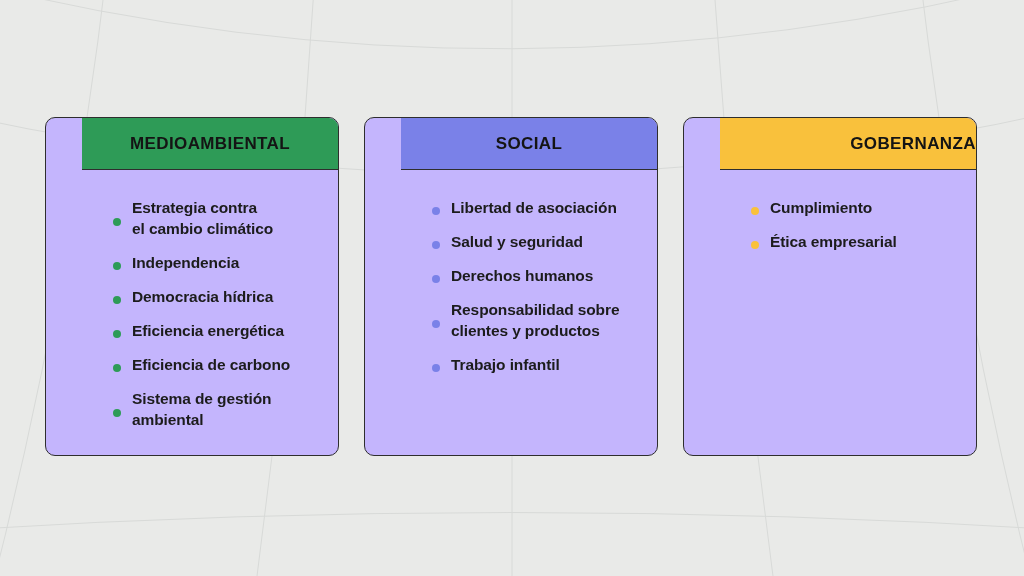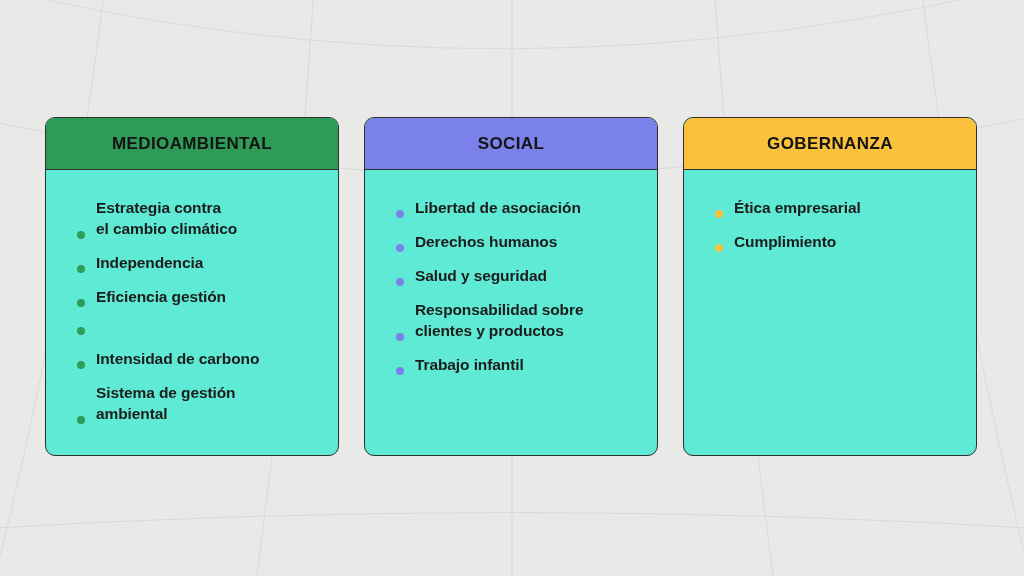--- a/index.html
+++ b/index.html
@@ -28,53 +28,54 @@
     display: flex;
     gap: 25px;
     z-index: 1;
   }
   .card {
     width: 294px;
     height: 339px;
     box-sizing: border-box;
     border: 1.5px solid #2e2e2e;
     border-radius: 10px;
-    background: #5eead4;
+    background: #c4b5fd;
     overflow: hidden;
     display: flex;
     flex-direction: column;
+    padding-left: 36px;
   }
   .card-header {
     height: 51px;
     flex: 0 0 51px;
     border-bottom: 1.5px solid #2e2e2e;
     display: flex;
     align-items: center;
     justify-content: center;
   }
   .card--env .card-header { background: #2e9b57; }
   .card--soc .card-header { background: #7a81e8; }
-  .card--gov .card-header { background: #f9c13c; }
+  .card--gov .card-header { background: #f9c13c; justify-content: flex-end; }
   .card-title {
     font-size: 17px;
     font-weight: 700;
     letter-spacing: 0.4px;
     color: #141414;
   }
   .card-body {
     padding: 27px 14px 0 31px;
   }
   ul.items {
     list-style: none;
     margin: 0;
     padding: 0;
   }
   ul.items li {
     display: flex;
-    align-items: flex-end;
+    align-items: center;
     gap: 11px;
     margin-bottom: 13px;
   }
   .bullet {
     width: 8px;
     height: 8px;
     border-radius: 50%;
     flex: 0 0 8px;
     margin-top: 7px;
   }
@@ -120,28 +121,29 @@
           <span class="bullet"></span>
           <span class="item-text">Estrategia contra
 el cambio climático</span>
         </li>
         <li>
           <span class="bullet"></span>
           <span class="item-text">Independencia</span>
         </li>
         <li>
           <span class="bullet"></span>
-          <span class="item-text">Eficiencia gestión</span>
-        </li>
-        <li>
-          <span class="bullet"></span>
-        </li>
-        <li>
-          <span class="bullet"></span>
-          <span class="item-text">Intensidad de carbono</span>
+          <span class="item-text">Democracia hídrica</span>
+        </li>
+        <li>
+          <span class="bullet"></span>
+          <span class="item-text">Eficiencia energética</span>
+        </li>
+        <li>
+          <span class="bullet"></span>
+          <span class="item-text">Eficiencia de carbono</span>
         </li>
         <li>
           <span class="bullet"></span>
           <span class="item-text">Sistema de gestión
 ambiental</span>
         </li>
       </ul>
     </div>
   </section>
 
@@ -150,25 +152,25 @@
       <span class="card-title">SOCIAL</span>
     </header>
     <div class="card-body">
       <ul class="items">
         <li>
           <span class="bullet"></span>
           <span class="item-text">Libertad de asociación</span>
         </li>
         <li>
           <span class="bullet"></span>
+          <span class="item-text">Salud y seguridad</span>
+        </li>
+        <li>
+          <span class="bullet"></span>
           <span class="item-text">Derechos humanos</span>
-        </li>
-        <li>
-          <span class="bullet"></span>
-          <span class="item-text">Salud y seguridad</span>
         </li>
         <li>
           <span class="bullet"></span>
           <span class="item-text">Responsabilidad sobre
 clientes y productos</span>
         </li>
         <li>
           <span class="bullet"></span>
           <span class="item-text">Trabajo infantil</span>
         </li>
@@ -177,23 +179,23 @@
   </section>
 
   <section class="card card--gov">
     <header class="card-header">
       <span class="card-title">GOBERNANZA</span>
     </header>
     <div class="card-body">
       <ul class="items">
         <li>
           <span class="bullet"></span>
+          <span class="item-text">Cumplimiento</span>
+        </li>
+        <li>
+          <span class="bullet"></span>
           <span class="item-text">Ética empresarial</span>
-        </li>
-        <li>
-          <span class="bullet"></span>
-          <span class="item-text">Cumplimiento</span>
         </li>
       </ul>
     </div>
   </section>
 
 </div>
 
 </body></html>

